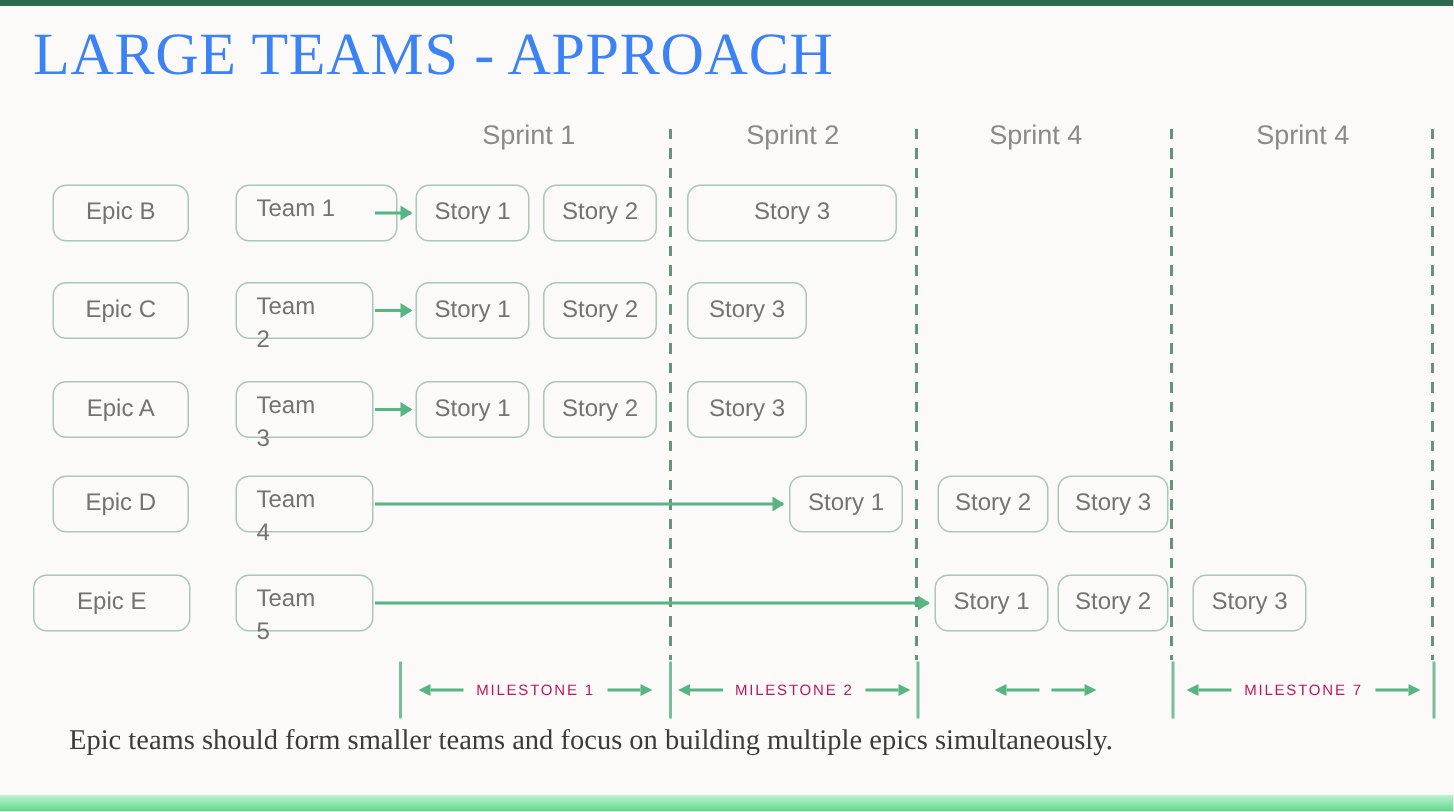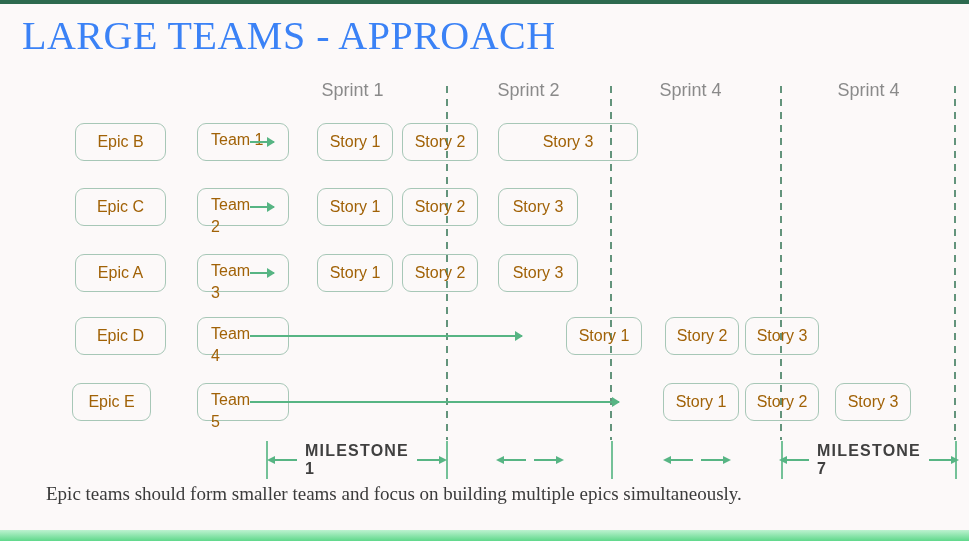--- a/index.html
+++ b/index.html
@@ -25,23 +25,22 @@
     text-align:center;font-size:18px;color:#8a8a8a;
   }
   .vdash{
     position:absolute;top:86px;height:354px;width:2px;
     background:repeating-linear-gradient(to bottom,#63947c 0 7px,transparent 7px 13px);
   }
   .box{
     position:absolute;height:38px;
     border:1.5px solid #a7c7b7;border-radius:9px;
     box-sizing:border-box;
-    color:#a16207;font-size:16px;
+    color:#737373;font-size:16px;
     background:transparent;
-    margin-left:40px;
   }
   .box.centered{display:flex;align-items:center;justify-content:center;}
   .team-text{
     position:absolute;left:13px;top:5px;
     line-height:22px;white-space:pre;text-align:left;
   }
   .arrow{
     position:absolute;height:2px;background:#57b584;
   }
   .arrow::after{
@@ -51,21 +50,21 @@
     border-bottom:5px solid transparent;
   }
   .mbar{
     position:absolute;top:441px;height:38px;width:2px;background:#74c198;
   }
   .milestone{
     position:absolute;top:441px;height:38px;
     display:flex;align-items:center;justify-content:center;gap:8px;
   }
   .m-label{
-    font-size:16px;letter-spacing:1.2px;color:#404040;font-weight:700;
+    font-size:10px;letter-spacing:1.2px;color:#be185d;font-weight:400;
   }
   .marrow{display:flex;align-items:center;}
   .mtail{width:22px;height:2px;background:#57b584;}
   .tri-l{width:0;height:0;border-right:8px solid #57b584;border-top:4.5px solid transparent;border-bottom:4.5px solid transparent;}
   .tri-r{width:0;height:0;border-left:8px solid #57b584;border-top:4.5px solid transparent;border-bottom:4.5px solid transparent;}
   .caption{
     position:absolute;left:46px;top:483px;
     font-family:"Liberation Serif",serif;
     font-size:19px;color:#3b3b3b;
   }
@@ -89,21 +88,21 @@
   <div class="sprint-label" style="left:806px">Sprint 4</div>
 
   <div class="vdash" style="left:446px"></div>
   <div class="vdash" style="left:610px"></div>
   <div class="vdash" style="left:780px"></div>
   <div class="vdash" style="left:954px"></div>
 
   <div class="box centered" style="left:35px;top:123px;width:91px">
       <span>Epic B</span>
     </div>
-  <div class="box" style="left:157px;top:123px;width:92px">
+  <div class="box" style="left:157px;top:123px;width:108px">
     <div class="team-text"><div>Team 1</div><div></div></div>
   </div>
   <div class="arrow" style="left:250px;top:141px;width:24px"></div>
   <div class="box centered" style="left:277px;top:123px;width:76px">
       <span>Story 1</span>
     </div>
   <div class="box centered" style="left:362px;top:123px;width:76px">
       <span>Story 2</span>
     </div>
   <div class="box centered" style="left:458px;top:123px;width:140px">
@@ -154,21 +153,21 @@
   <div class="box centered" style="left:526px;top:317px;width:76px">
       <span>Story 1</span>
     </div>
   <div class="box centered" style="left:625px;top:317px;width:74px">
       <span>Story 2</span>
     </div>
   <div class="box centered" style="left:705px;top:317px;width:74px">
       <span>Story 3</span>
     </div>
 
-  <div class="box centered" style="left:32px;top:383px;width:79px">
+  <div class="box centered" style="left:22px;top:383px;width:105px">
       <span>Epic E</span>
     </div>
   <div class="box" style="left:157px;top:383px;width:92px">
     <div class="team-text"><div>Team</div><div>5</div></div>
   </div>
   <div class="arrow" style="left:250px;top:401px;width:369px"></div>
   <div class="box centered" style="left:623px;top:383px;width:76px">
       <span>Story 1</span>
     </div>
   <div class="box centered" style="left:705px;top:383px;width:74px">
@@ -193,20 +192,21 @@
     <span class="marrow">
         <i class="mtail"></i>
         <i class="tri-r"></i>
       </span>
   </div>
   <div class="milestone" style="left:450px;width:159px">
     <span class="marrow">
         <i class="tri-l"></i>
         <i class="mtail"></i>
       </span>
+    <span class="m-label">MILESTONE 2</span>
     <span class="marrow">
         <i class="mtail"></i>
         <i class="tri-r"></i>
       </span>
   </div>
   <div class="milestone" style="left:615px;width:164px">
     <span class="marrow">
         <i class="tri-l"></i>
         <i class="mtail"></i>
       </span>

